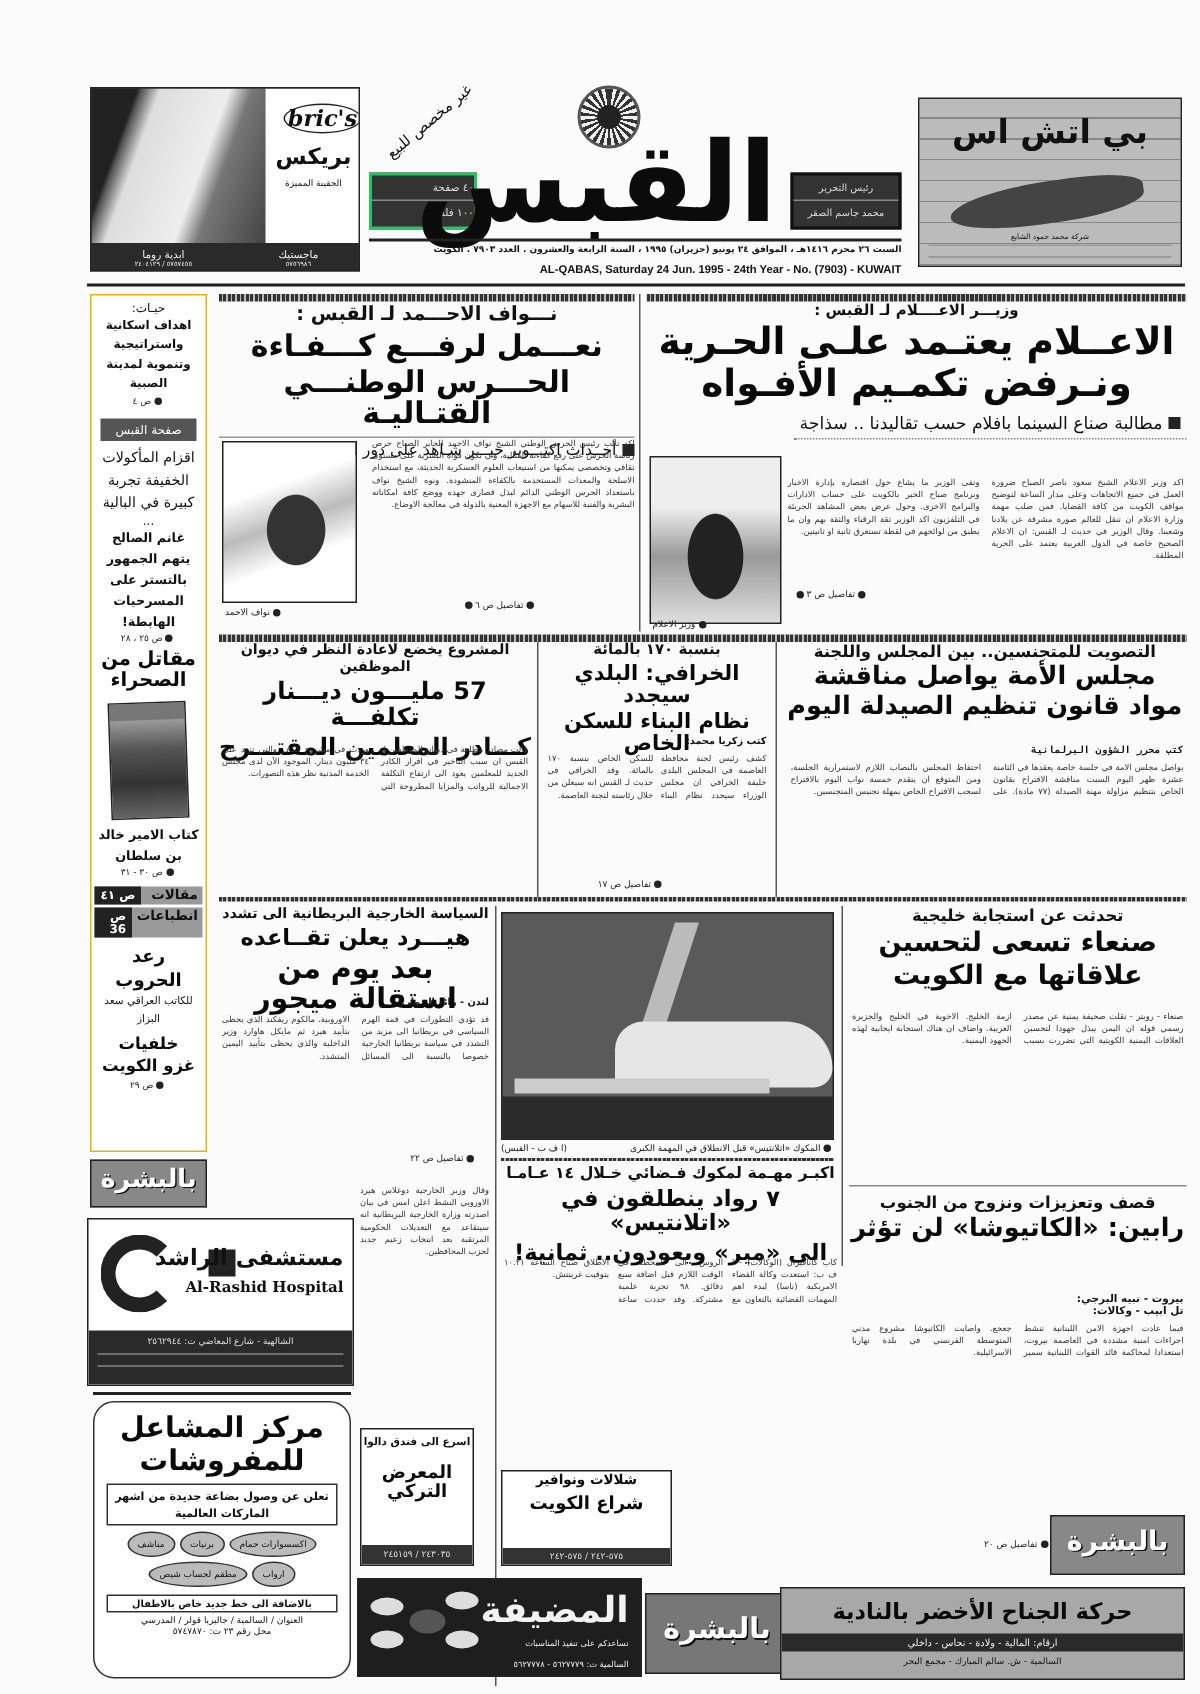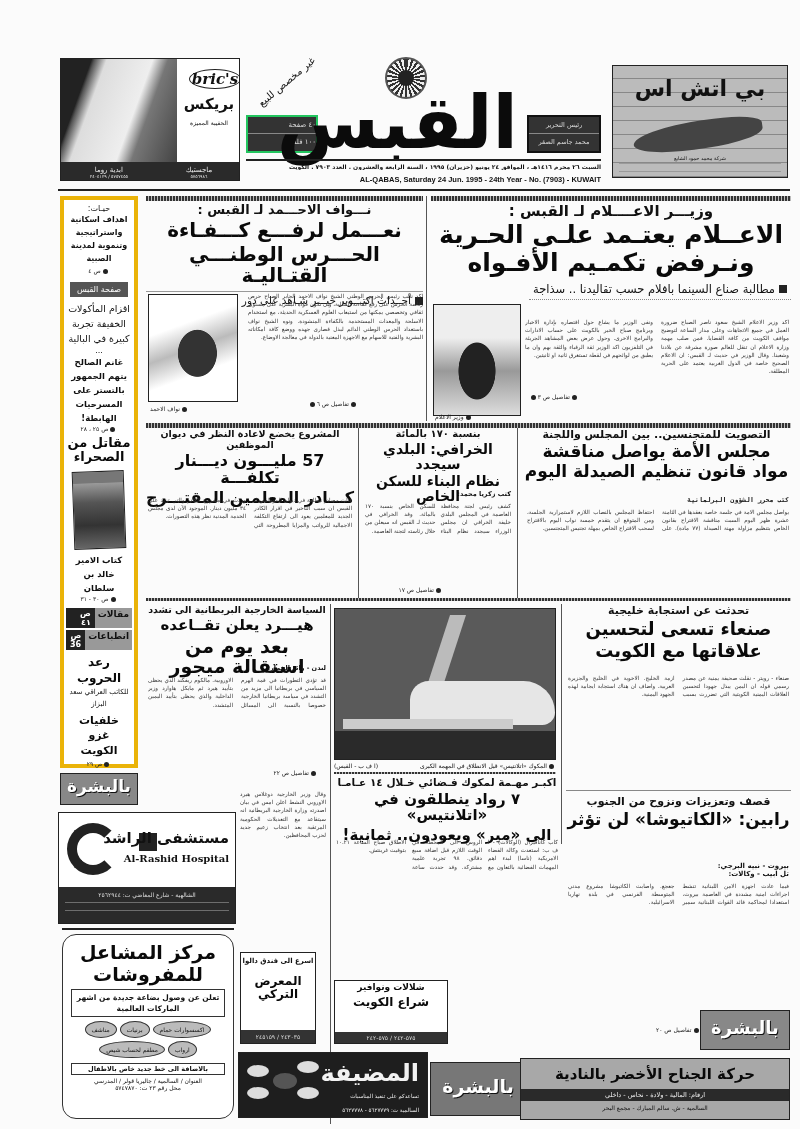--- a/index.html
+++ b/index.html
@@ -7,21 +7,21 @@
   body { position: relative; font-family: "DejaVu Sans", sans-serif; color: #111; direction: rtl; }
   .abs { position: absolute; }
   .rule { background: #222; }
   .dotted-rule { height: 5px; background: repeating-linear-gradient(90deg,#333 0 2px,#bbb 2px 3px); }
   .vline { width: 1px; background: #555; }
   .hl { font-family: "DejaVu Sans", sans-serif; font-weight: bold; text-align: center; line-height: 1.05; color: #0a0a0a; }
   .kicker { font-family: "DejaVu Sans", sans-serif; text-align: center; color: #111; }
   .body-text { font-size: 5.6px; line-height: 8.2px; color: #333; text-align: justify; font-family: "DejaVu Sans", sans-serif; }
   .photo { background: linear-gradient(135deg,#6a6a6a,#2a2a2a 45%,#888 70%,#3a3a3a); border: 1px solid #222; }
   .caption { font-size: 6px; color: #222; }
-  .box { border: 4px solid #eab308; }
+  .box { border: 1px solid #eab308; }
   .badge-dark { background: #222; color: #fff; font-size: 8px; padding: 1px 4px; }
   .ad { border: 1.5px solid #222; overflow: hidden; }
   .sq { display: inline-block; width: 8px; height: 8px; background: #222; margin-left: 4px; vertical-align: middle; }
   .dot { display:inline-block; width:5px; height:5px; border-radius:50%; background:#222; margin: 0 2px; vertical-align: middle;}
   .lines { background: repeating-linear-gradient(180deg, #9a9a9a 0 1px, transparent 1px 8px); }
 </style>
 </head>
 <body>
 
 <div class="abs" style="left:60px;top:55px;width:730px;height:135px;">
@@ -71,21 +71,21 @@
 
   <div class="abs rule" style="left:186px;top:104px;width:355px;height:2px;"></div>
   <div class="abs" style="left:186px;top:108px;width:355px;font-size:6px;font-weight:bold;white-space:nowrap;overflow:hidden;text-align:right;">السبت ٢٦ محرم ١٤١٦هـ ، الموافق ٢٤ يونيو (حزيران) ١٩٩٥ ، السنة الرابعة والعشرون . العدد ٧٩٠٣ . الكويت</div>
   <div class="abs" style="left:186px;top:120px;width:355px;font-size:7.5px;font-weight:bold;direction:ltr;text-align:right;font-family:'Liberation Sans',sans-serif;">AL-QABAS, Saturday 24 Jun. 1995 - 24th Year - No. (7903) - KUWAIT</div>
 </div>
 
 <div class="abs rule" style="left:58px;top:189px;width:732px;height:2px;"></div>
 
 <div class="abs dotted-rule" style="left:431px;top:196px;width:360px;"></div>
 <div class="abs" style="left:431px;top:200px;width:360px;height:220px;">
-  <div class="kicker" style="font-size:15px;font-weight:bold;margin-top:2px;">وزيـــر الاعــــلام لـ القبس :</div>
+  <div class="kicker" style="font-size:10px;font-weight:bold;margin-top:2px;">وزيـــر الاعــــلام لـ القبس :</div>
   <div class="hl" style="font-size:25px;margin-top:2px;">الاعــلام يعتـمد علـى الحـرية</div>
   <div class="hl" style="font-size:25px;margin-top:2px;">ونـرفض تكمـيم الأفـواه</div>
   <div style="font-size:11.5px;margin:5px 0 0 0;padding-right:4px;border-bottom:1px dotted #888;padding-bottom:3px;width:262px;margin-right:0;">
     <span class="sq"></span><span>مطالبة صناع السينما بافلام حسب تقاليدنا .. سذاجة</span>
   </div>
   <div class="abs body-text" style="right:2px;top:118px;width:128px;">اكد وزير الاعلام الشيخ سعود ناصر الصباح ضرورة العمل في جميع الاتجاهات وعلى مدار الساعة لتوضيح مواقف الكويت من كافة القضايا. فمن صلب مهمة وزارة الاعلام ان تنقل للعالم صورة مشرقة عن بلادنا وشعبنا. وقال الوزير في حديث لـ القبس: ان الاعلام الصحيح خاصة في الدول الغربية يعتمد على الحرية المطلقة.</div>
   <div class="abs body-text" style="right:138px;top:118px;width:128px;height:70px;overflow:hidden;">ونفى الوزير ما يشاع حول اقتصاره بإدارة الاخبار وبرنامج صباح الخير بالكويت على حساب الادارات والبرامج الاخرى. وحول عرض بعض المشاهد الجريئة في التلفزيون اكد الوزير ثقة الرقباء والثقة بهم وان ما يطبق من لوائحهم في لقطة تستغرق ثانية او ثانيتين.</div>
   <div class="abs caption" style="right:212px;top:193px;"><span class="dot"></span><span>تفاصيل ص ٣</span><span class="dot"></span></div>
   <div class="abs photo" style="left:2px;top:104px;width:88px;height:112px;background:radial-gradient(ellipse at 50% 60%,#222 0 30%,transparent 31%),linear-gradient(180deg,#eee 0 30%,#999 60%,#ddd);"></div>
   <div class="abs caption" style="left:4px;top:213px;"><span class="dot"></span><span>وزير الاعلام</span></div>

